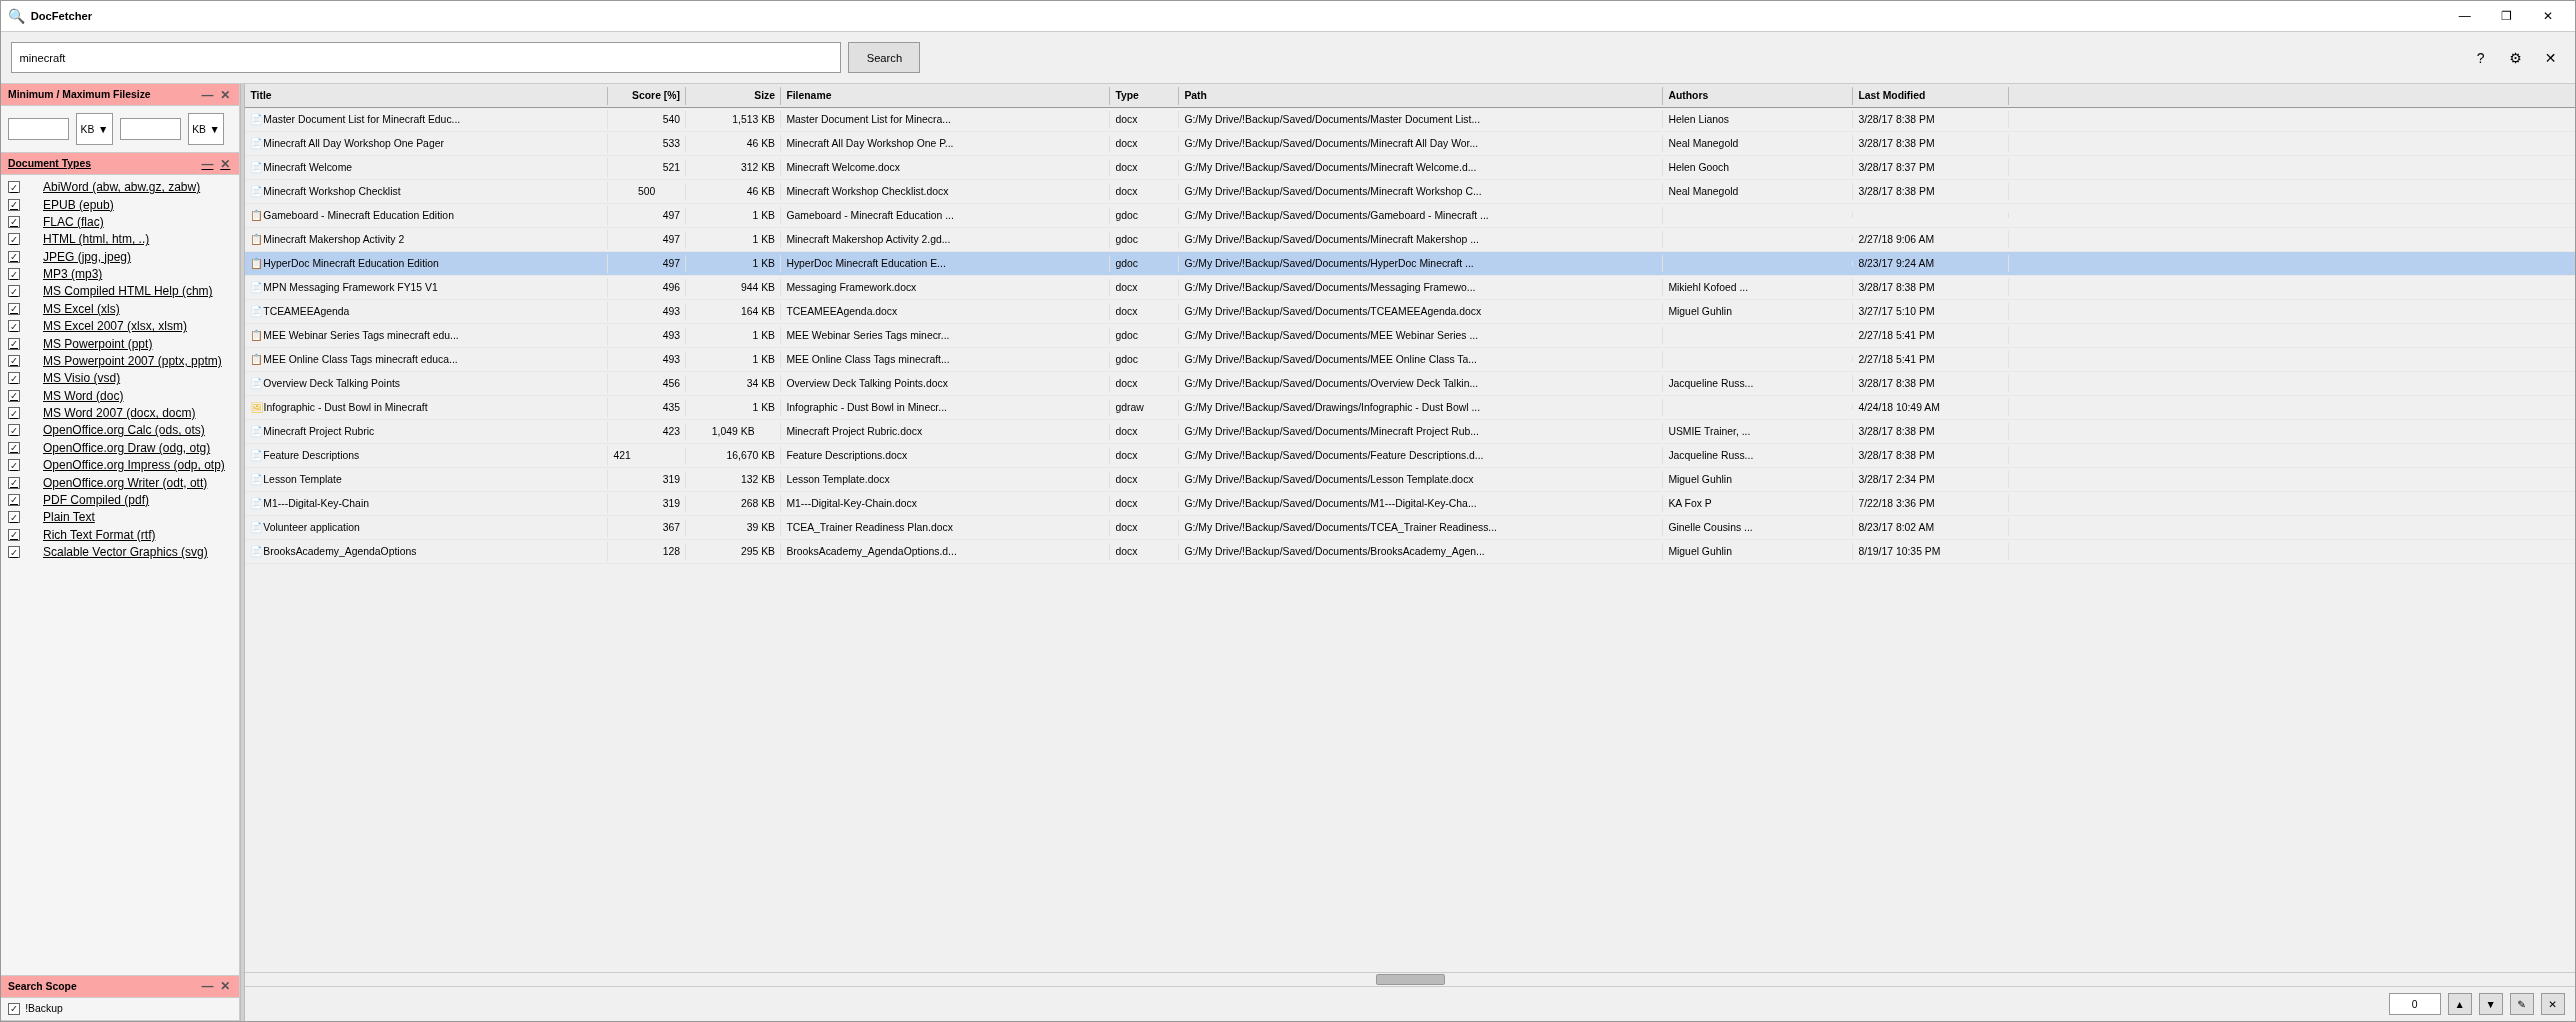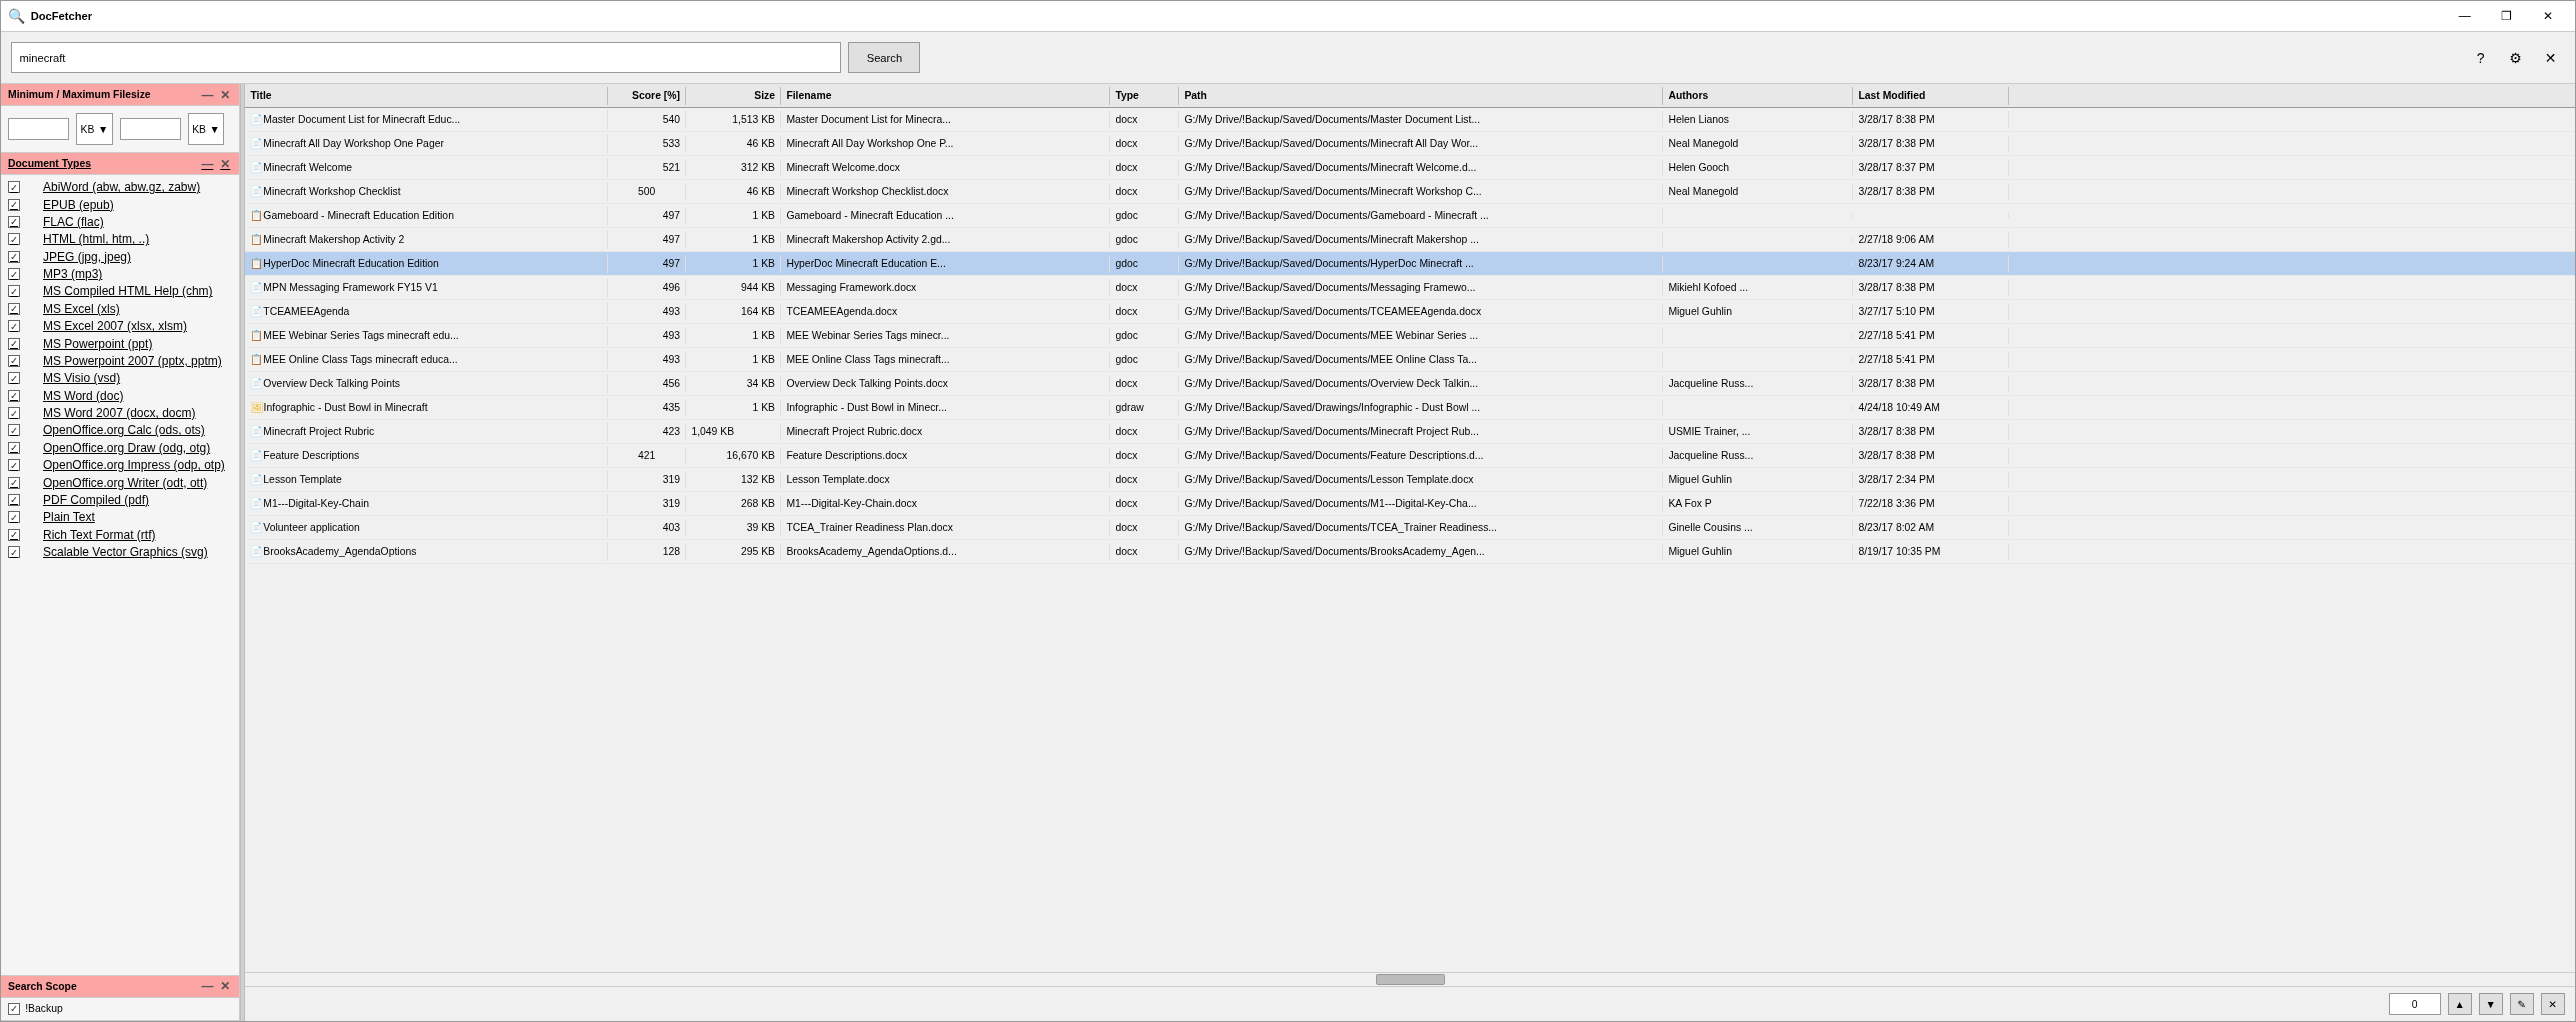--- a/index.html
+++ b/index.html
@@ -431,33 +431,33 @@
       <div class="td col-path">G:/My Drive/!Backup/Saved/Drawings/Infographic - Dust Bowl ...</div>
       <div class="td col-authors"></div>
       <div class="td col-modified">4/24/18 10:49 AM</div>
     </div>
             <div class="table-row">
       <div class="td col-title title-cell">
                 <span style="color:#2a5caa;font-size:10.4px;">📄</span>
                 <span>Minecraft Project Rubric</span>
               </div>
       <div class="td col-score" style="text-align:right;">423</div>
-      <div class="td col-size" style="text-align:left;">1,049 KB</div>
+      <div class="td col-size" style="text-align:center;">1,049 KB</div>
       <div class="td col-filename">Minecraft Project Rubric.docx</div>
       <div class="td col-type">docx</div>
       <div class="td col-path">G:/My Drive/!Backup/Saved/Documents/Minecraft Project Rub...</div>
       <div class="td col-authors">USMIE Trainer, ...</div>
       <div class="td col-modified">3/28/17 8:38 PM</div>
     </div>
             <div class="table-row">
       <div class="td col-title title-cell">
                 <span style="color:#2a5caa;font-size:10.4px;">📄</span>
                 <span>Feature Descriptions</span>
               </div>
-      <div class="td col-score" style="text-align:center;">421</div>
+      <div class="td col-score" style="text-align:left;">421</div>
       <div class="td col-size" style="text-align:right;">16,670 KB</div>
       <div class="td col-filename">Feature Descriptions.docx</div>
       <div class="td col-type">docx</div>
       <div class="td col-path">G:/My Drive/!Backup/Saved/Documents/Feature Descriptions.d...</div>
       <div class="td col-authors">Jacqueline Russ...</div>
       <div class="td col-modified">3/28/17 8:38 PM</div>
     </div>
             <div class="table-row">
       <div class="td col-title title-cell">
                 <span style="color:#2a5caa;font-size:10.4px;">📄</span>
@@ -482,21 +482,21 @@
       <div class="td col-type">docx</div>
       <div class="td col-path">G:/My Drive/!Backup/Saved/Documents/M1---Digital-Key-Cha...</div>
       <div class="td col-authors">KA Fox P</div>
       <div class="td col-modified">7/22/18 3:36 PM</div>
     </div>
             <div class="table-row">
       <div class="td col-title title-cell">
                 <span style="color:#2a5caa;font-size:10.4px;">📄</span>
                 <span>Volunteer application</span>
               </div>
-      <div class="td col-score" style="text-align:right;">403</div>
+      <div class="td col-score" style="text-align:right;">367</div>
       <div class="td col-size" style="text-align:right;">39 KB</div>
       <div class="td col-filename">TCEA_Trainer Readiness Plan.docx</div>
       <div class="td col-type">docx</div>
       <div class="td col-path">G:/My Drive/!Backup/Saved/Documents/TCEA_Trainer Readiness...</div>
       <div class="td col-authors">Ginelle Cousins ...</div>
       <div class="td col-modified">8/23/17 8:02 AM</div>
     </div>
             <div class="table-row">
       <div class="td col-title title-cell">
                 <span style="color:#2a5caa;font-size:10.4px;">📄</span>

